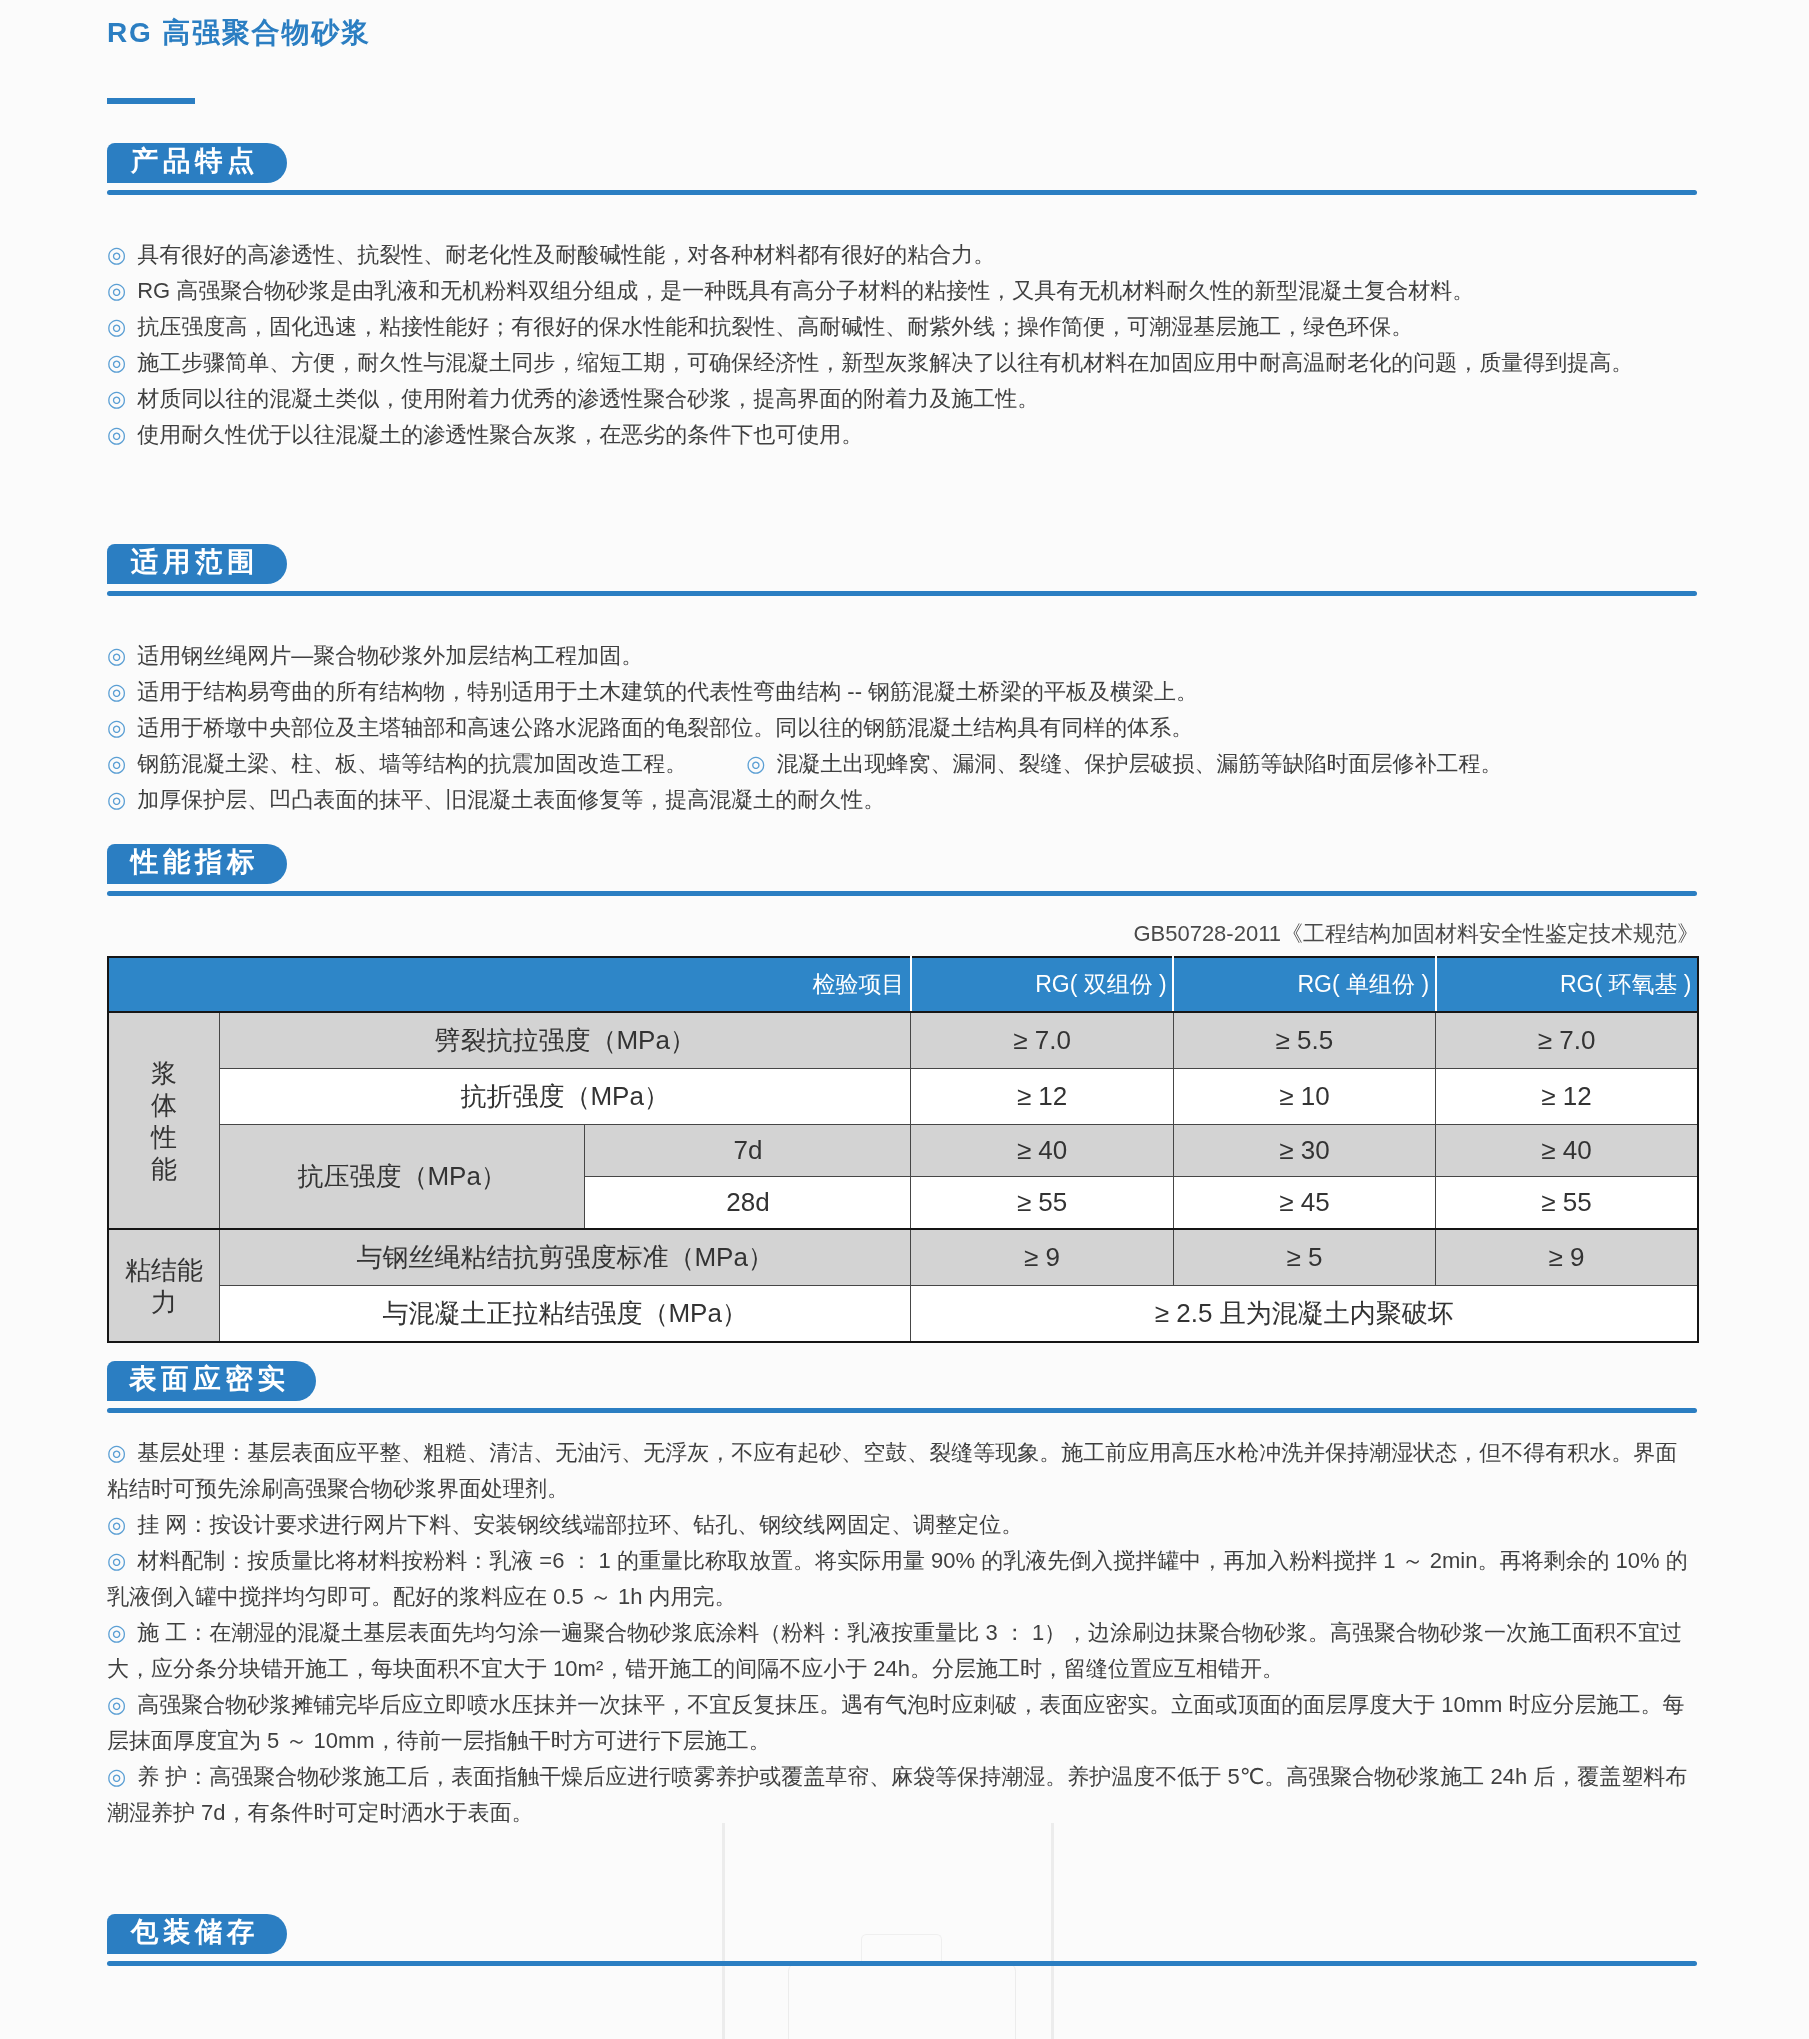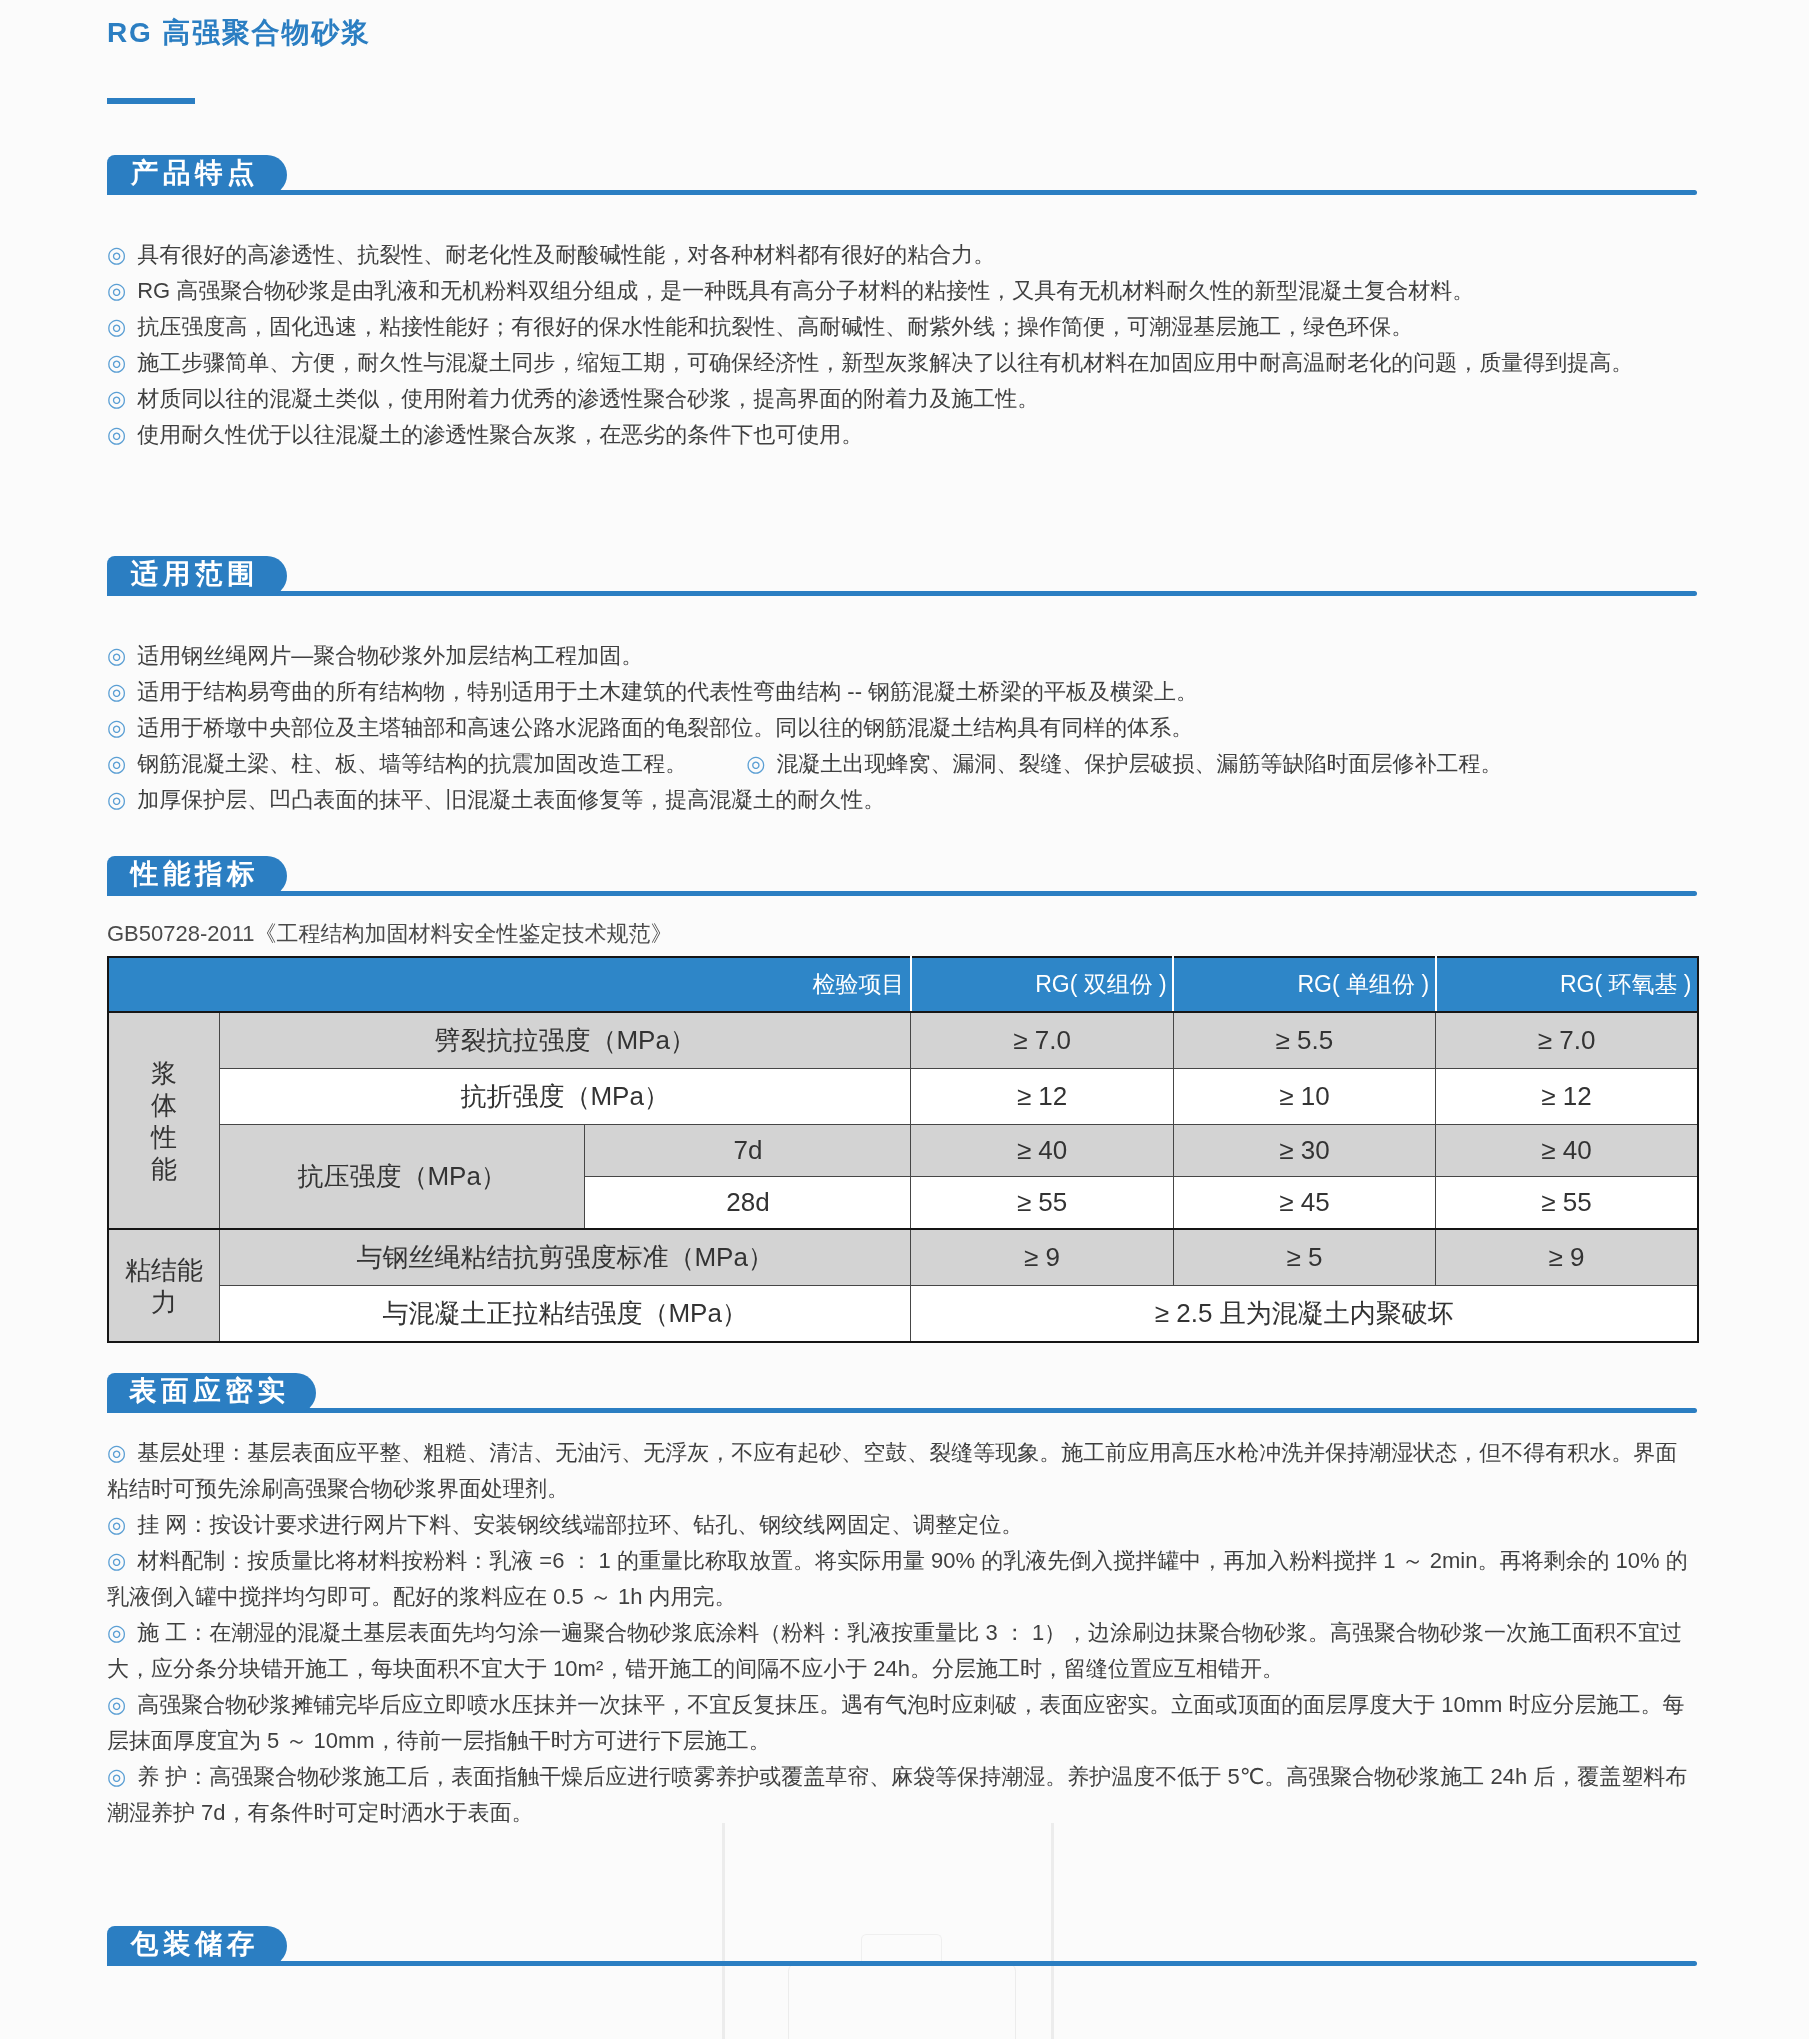--- a/index.html
+++ b/index.html
@@ -27,21 +27,21 @@
   .sec-head.mt1 { margin-top: 40px; }
   .sec-head.mt2 { margin-top: 92px; }
   .sec-head.mt3 { margin-top: 27.5px; }
   .sec-head.mt4 { margin-top: 18.4px; }
   .sec-head.mt5 { margin-top: 84px; }
   .sec-rule {
     position: absolute; left: 0; right: 1.8px; bottom: 0;
     height: 4.6px; background: #2b7ec2; border-radius: 2.8px;
   }
   .badge {
-    position: absolute; left: 0; bottom: 0;
+    position: absolute; left: 0; bottom: 12px;
     min-width: 180px; height: 40px; box-sizing: border-box;
     background: #2b7ec2; color: #ffffff;
     font-size: 27.5px; font-weight: bold; letter-spacing: 4.6px;
     display: flex; align-items: center; justify-content: center;
     padding: 0 26px 3.7px 22px;
     border-radius: 9.2px 24px 24px 0;
   }
 
   
   .bullets { font-size: 22px; line-height: 36px; color: #3f3f3f; }
@@ -49,21 +49,21 @@
   .bullets.g2 { margin-top: 42px; }
   .bullets.g4 { margin-top: 22px; }
   .bullets.g5 { margin-top: 27.5px; }
   .b-line { }
   .mark { color: #5b9fd4; margin-right: 11px; }
   .b-seg2 { margin-left: 59px; }
 
   
   .tbl-caption {
     margin-top: 22px;
-    text-align: left;
+    text-align: right;
     font-size: 22px; line-height: 31px; color: #4a4a4a;
   }
   .perf {
     margin-top: 7.3px;
     width: 100%; table-layout: fixed;
     border-collapse: collapse;
     border: 2.8px solid #161616;
   }
   .perf col.c-group { width: 7%; }
   .perf col.c-item  { width: 23%; }

